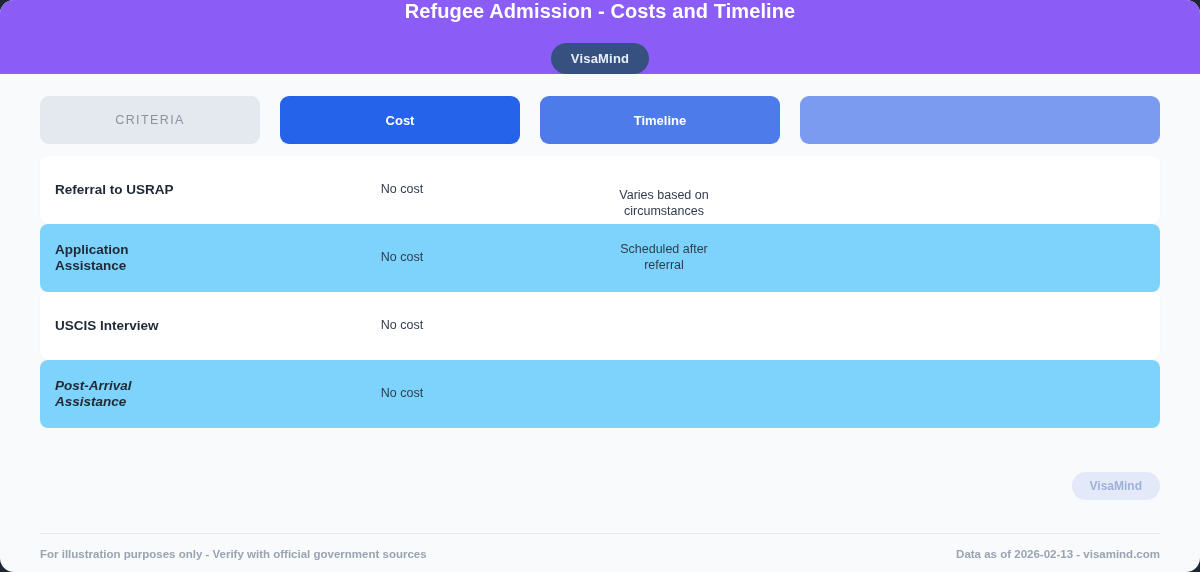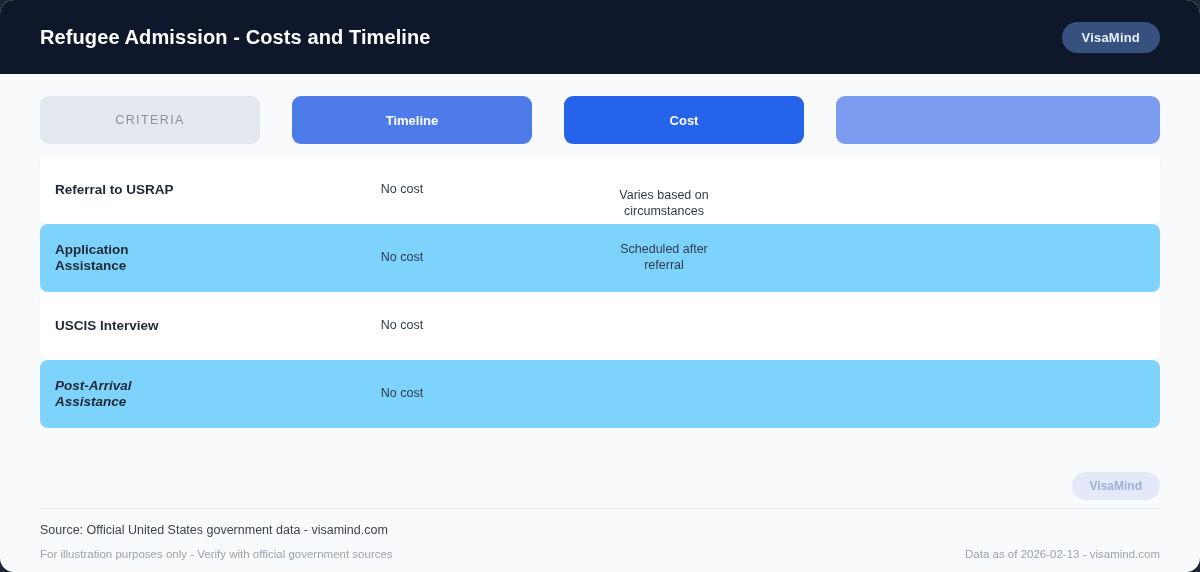--- a/index.html
+++ b/index.html
@@ -18,25 +18,26 @@
     height: 572px;
     background: #f9fafc;
     border-radius: 14px;
     overflow: hidden;
   }
 
   
   .header {
     position: relative;
     height: 74px;
-    background: #0f172a;
+    background: #8b5cf6;
     display: flex;
     align-items: center;
     justify-content: space-between;
     padding: 0 40px;
+    flex-direction: column;
   }
 
   .header-title {
     color: #ffffff;
     font-size: 20px;
     font-weight: bold;
     letter-spacing: 0.1px;
   }
 
   .brand-pill {
@@ -75,21 +76,21 @@
     padding-top: 22px;
   }
 
   .row {
     display: flex;
     align-items: stretch;
     gap: 22px;
   }
 
   .head-row {
-    gap: 32px;
+    gap: 20px;
     margin-bottom: 12px;
   }
 
   .cell {
     display: flex;
     align-items: center;
   }
 
   .c1 { width: 220px; flex: 0 0 220px; }
   .c2 { width: 240px; flex: 0 0 240px; justify-content: center; }
@@ -170,20 +171,21 @@
   .footer-source {
     font-size: 12.5px;
     color: #3b4454;
     margin-bottom: 11px;
   }
 
   .footer-bottom {
     display: flex;
     justify-content: space-between;
     align-items: center;
+    font-weight: bold;
   }
 
   .footer-note {
     font-size: 11.5px;
     color: #9aa3b2;
   }
 
   .footer-asof {
     font-size: 11.5px;
     color: #9aa3b2;
@@ -202,26 +204,26 @@
   <div class="body">
 
     <div class="watermark-big">VisaMind</div>
 
     <div class="table">
 
       <div class="row head-row">
         <div class="cell c1">
           <div class="head-pill head-criteria">CRITERIA</div>
         </div>
+        <div class="cell c2">
+          <div class="head-pill head-cost">Cost</div>
+        </div>
         <div class="cell c3">
           <div class="head-pill head-timeline">Timeline</div>
         </div>
-        <div class="cell c2">
-          <div class="head-pill head-cost">Cost</div>
-        </div>
         <div class="cell c4">
           <div class="head-pill head-extra"></div>
         </div>
       </div>
 
       <div class="row data-row odd">
         <div class="cell c1">
           <div class="criteria-text" style="max-width: 150px;">Referral to USRAP</div>
         </div>
         <div class="cell c2">
@@ -273,20 +275,19 @@
           <div class="value-text"></div>
         </div>
       </div>
 
     </div>
   </div>
 
   <div class="wm-pill">VisaMind</div>
 
   <div class="footer">
-    <div class="footer-source">Source: Official United States government data - visamind.com</div>
     <div class="footer-bottom">
       <div class="footer-note">For illustration purposes only - Verify with official government sources</div>
       <div class="footer-asof">Data as of 2026-02-13 - visamind.com</div>
     </div>
   </div>
 
 </div>
 
 </body></html>

